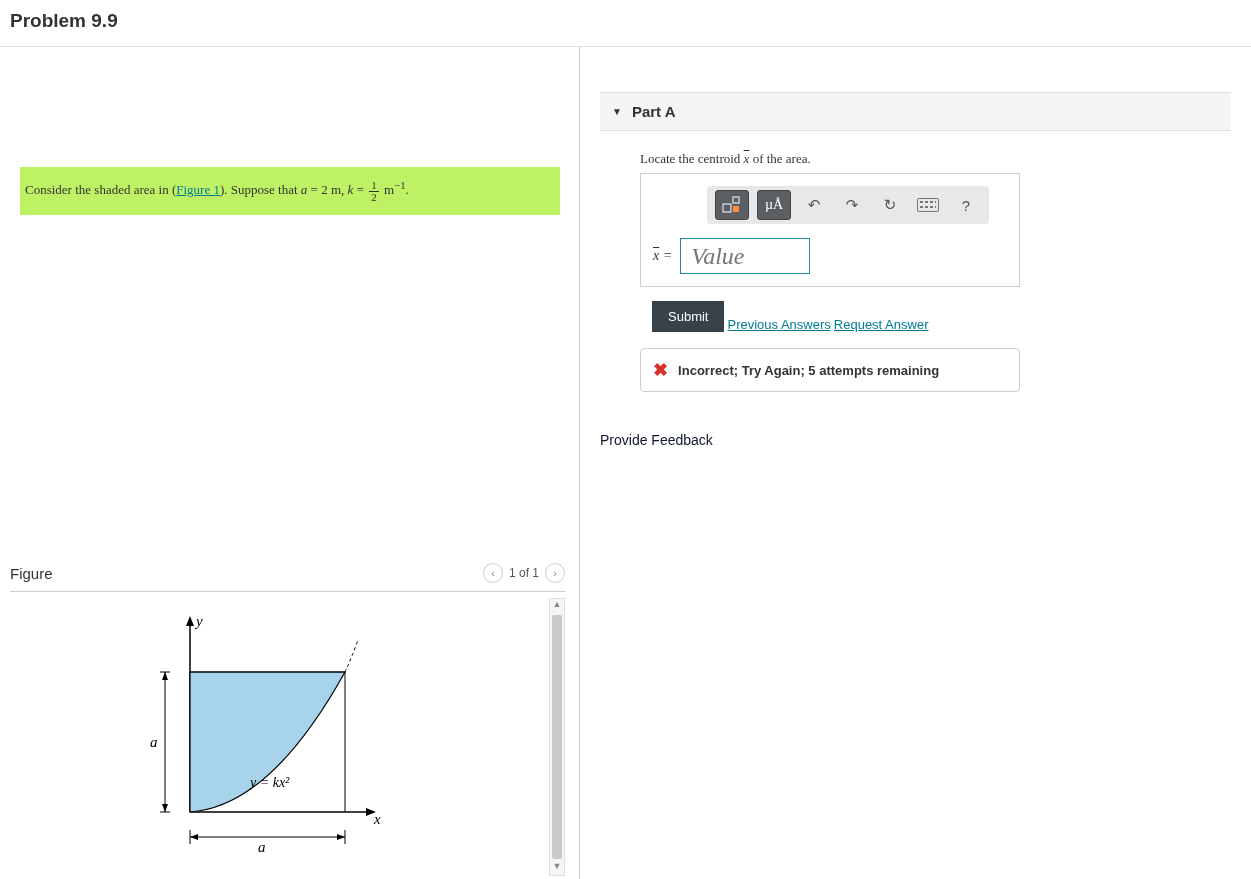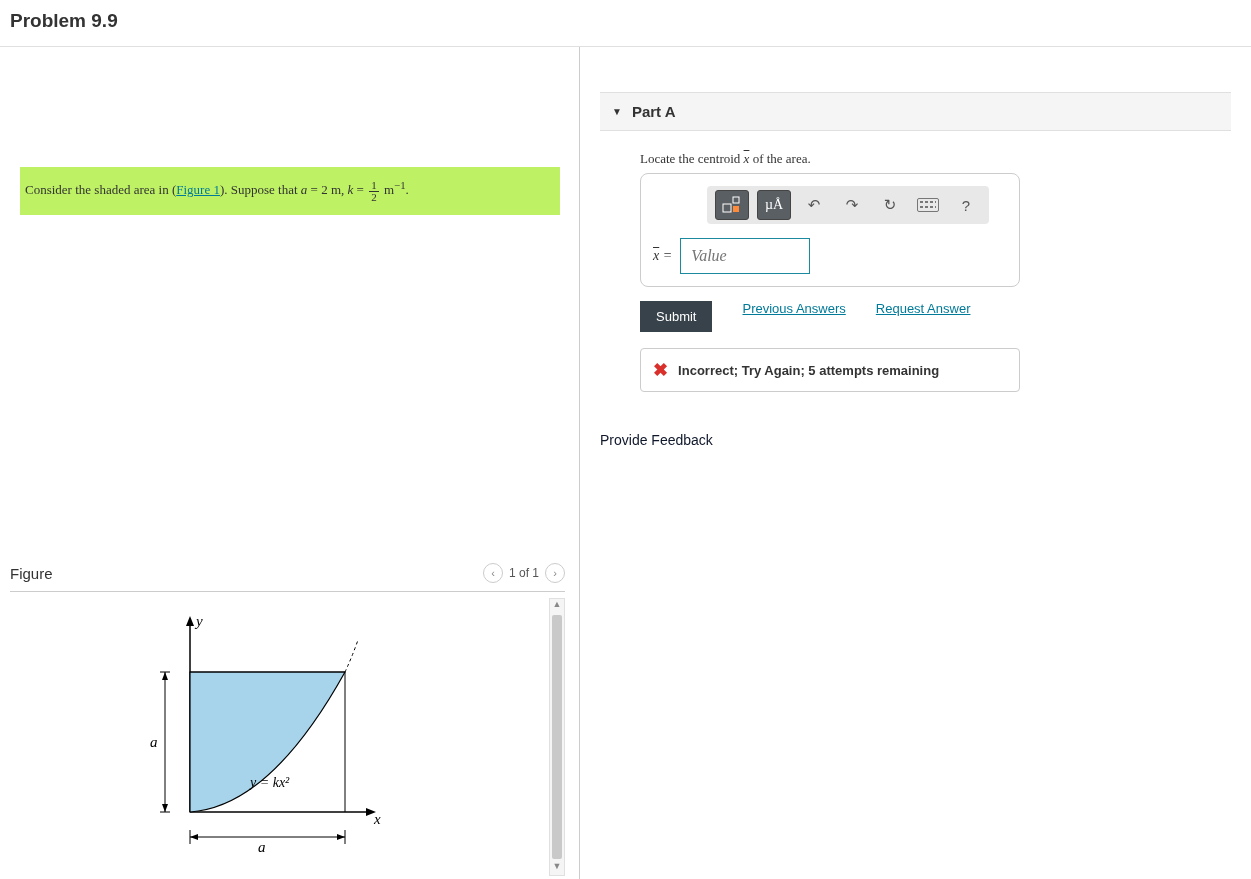--- a/index.html
+++ b/index.html
@@ -96,21 +96,21 @@
     align-items: center;
     gap: 10px;
     margin-bottom: 20px;
   }
   .part-header .tri { font-size: 10px; color:#333; cursor:pointer; }
   .part-header .ptxt { font-weight: bold; font-size: 15px; }
   .instr1 { font-size: 13px; margin: 0 0 6px 40px; font-family: Georgia, serif;}
   .instr1 .bar { text-decoration: overline; font-style: italic; }
   .instr2 { font-size: 13px; font-weight:bold; margin: 0 0 16px 40px; }
   .answer-box {
-    border:1px solid #ccc; border-radius:8px;
+    border:1px solid #ccc; border-radius:0;
     width: 380px;
     margin-left: 40px;
     padding: 12px 12px 12px 12px;
   }
   .toolbar {
     background:#e8e8e8; border-radius:4px;
     display:inline-flex; align-items:center; gap:8px;
     padding:4px 8px; margin-left:54px; margin-bottom:14px;
   }
   .tb-btn {
@@ -123,25 +123,25 @@
     background:#5a5f63; color:#fff; border:1px solid #444;
     width:34px; height:30px; border-radius:3px;
   }
   .tb-dark.mu { font-family: Georgia, serif; font-size:14px; }
   .input-row { display:flex; align-items:center; gap:8px; }
   .input-row .xlab { font-family: Georgia, serif; font-style: italic; font-size:14px; }
   .input-row .xlab .bar { text-decoration: overline; }
   .ans-input, .units-input {
     height: 36px; border:1px solid #1b8a9e;
     font-family: Georgia, serif; font-style: italic;
-    font-size: 16px; color:#999; padding: 4px 10px;
+    font-size: 24px; color:#999; padding: 4px 10px;
   }
   .ans-input { width: 130px; }
   .units-input { width: 130px; }
-  .submit-row { margin: 14px 0 16px 40px; display:flex; align-items:flex-start; gap:30px; }
+  .submit-row { margin: 14px 0 16px 52px; display:flex; align-items:flex-end; gap:3px; }
   .submit-btn {
     background:#37424a; color:#fff; border:none;
     font-size:13px; padding:8px 16px; cursor:pointer;
   }
   .submit-row a { color:#007a99; text-decoration: underline; font-size:13px; cursor:pointer; }
   .feedback-box {
     border:1px solid #ccc; border-radius:4px;
     width: 380px; margin-left:40px;
     padding: 10px 12px;
     display:flex; align-items:center; gap:10px;

